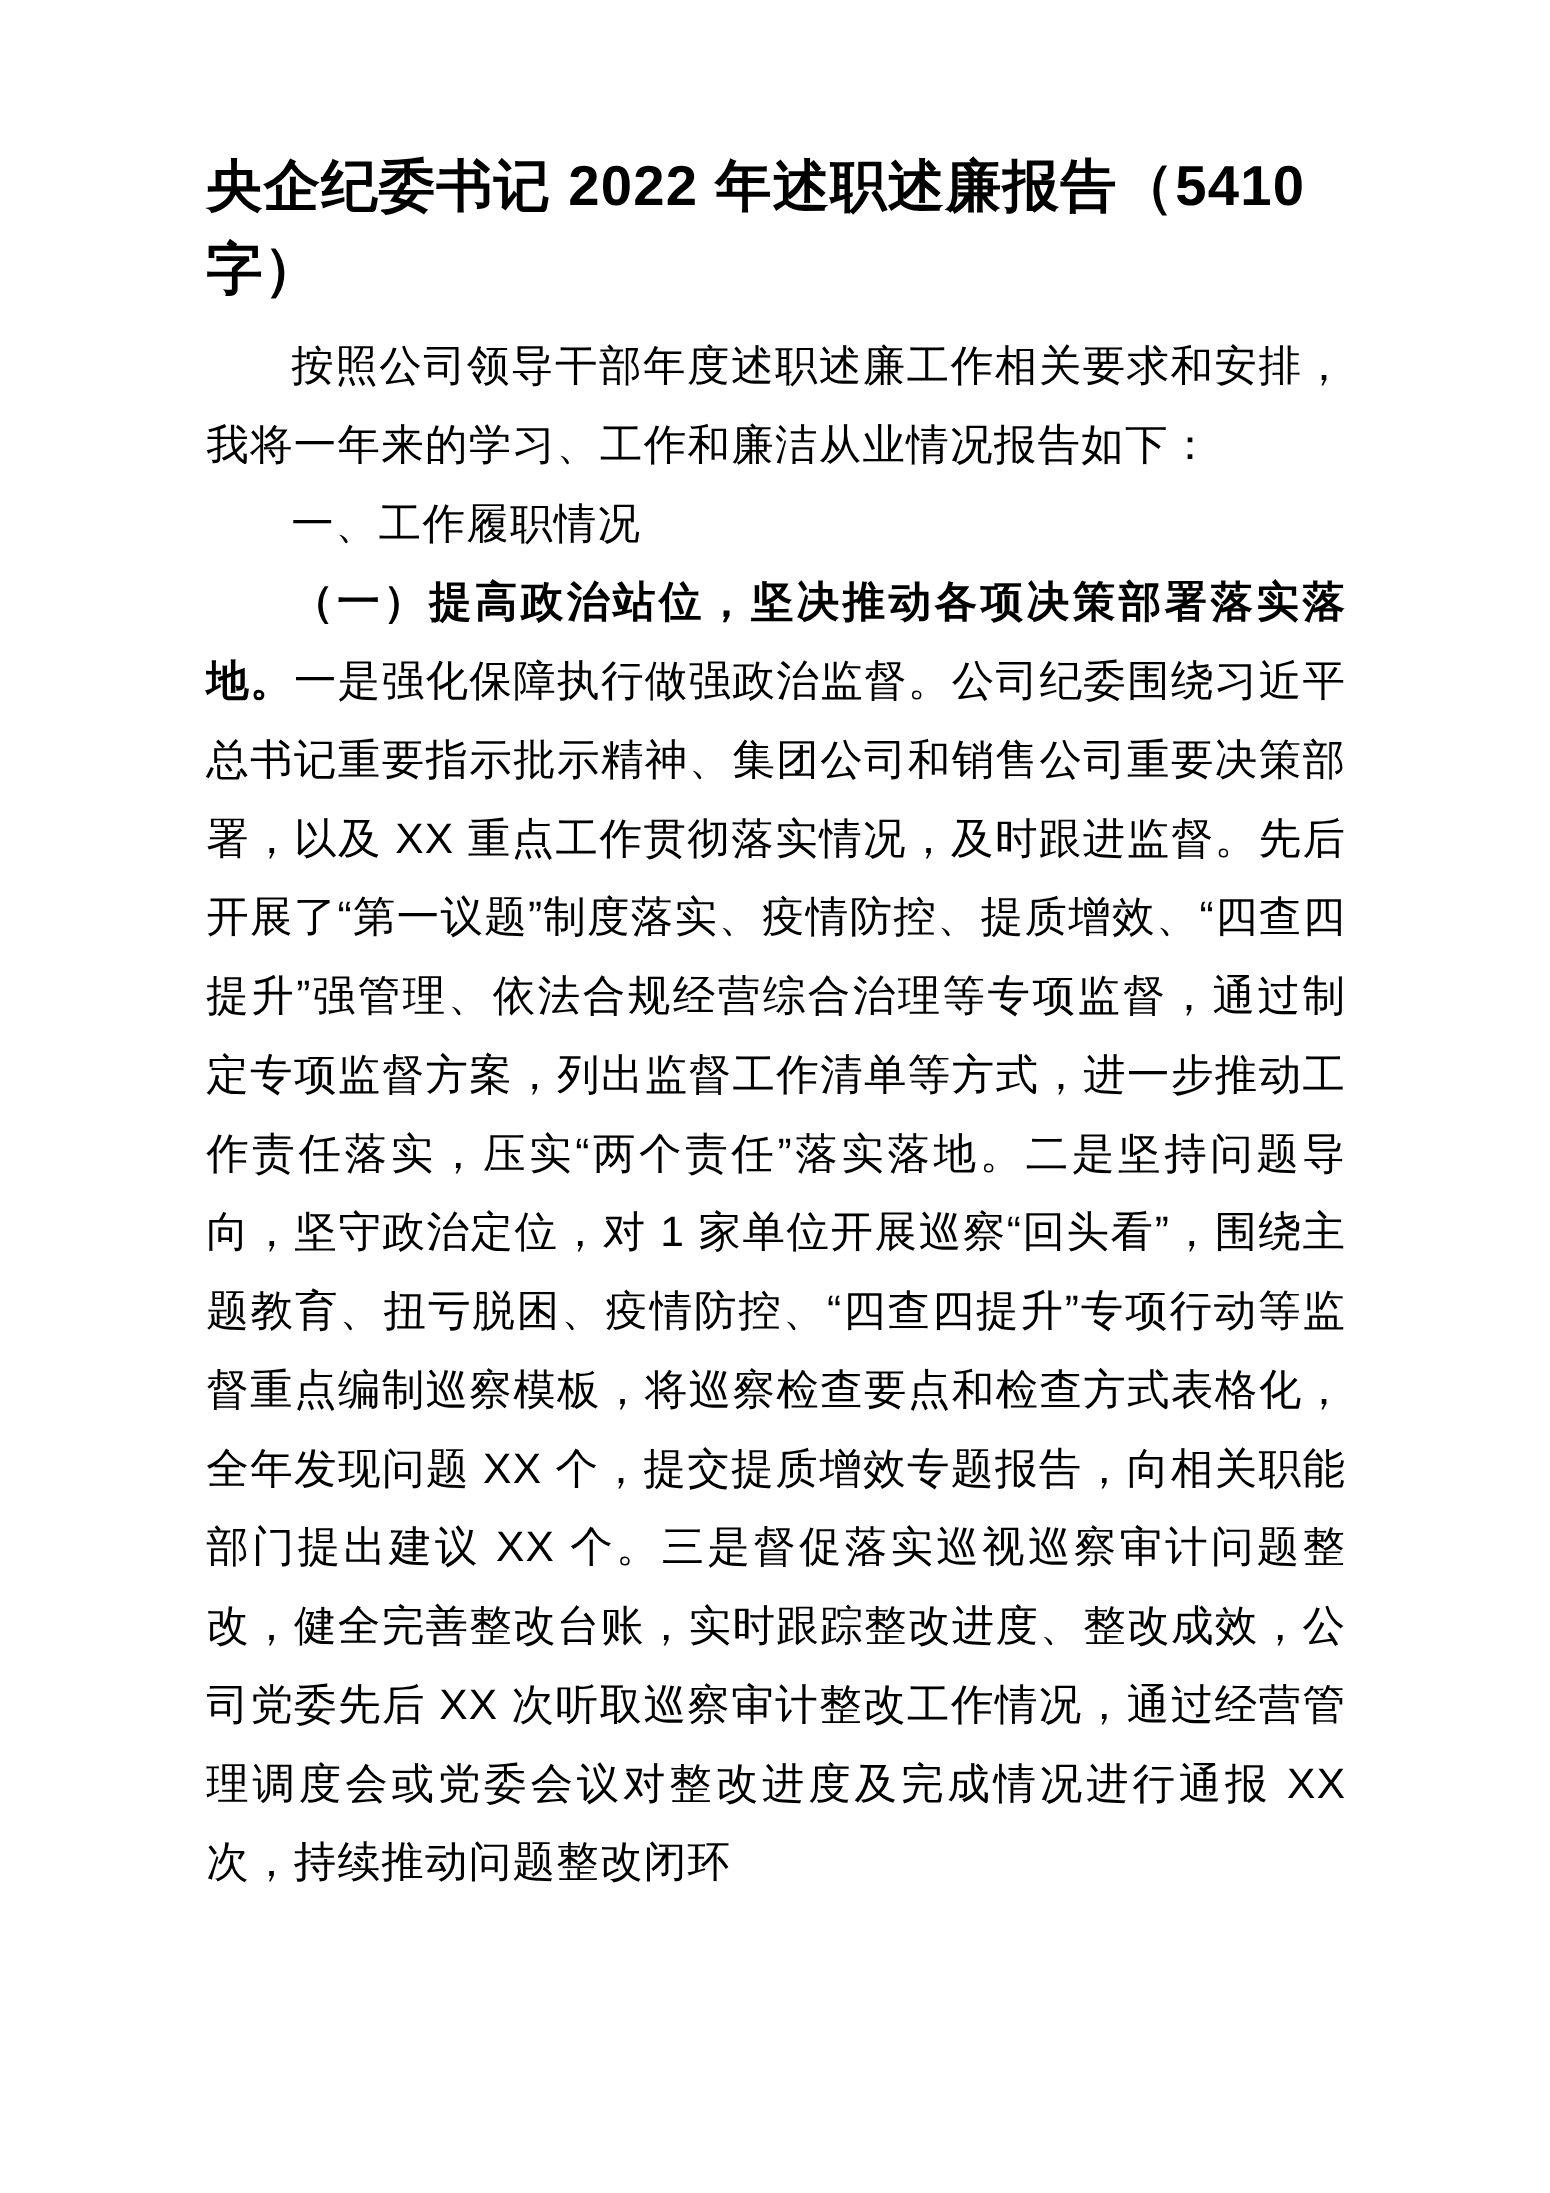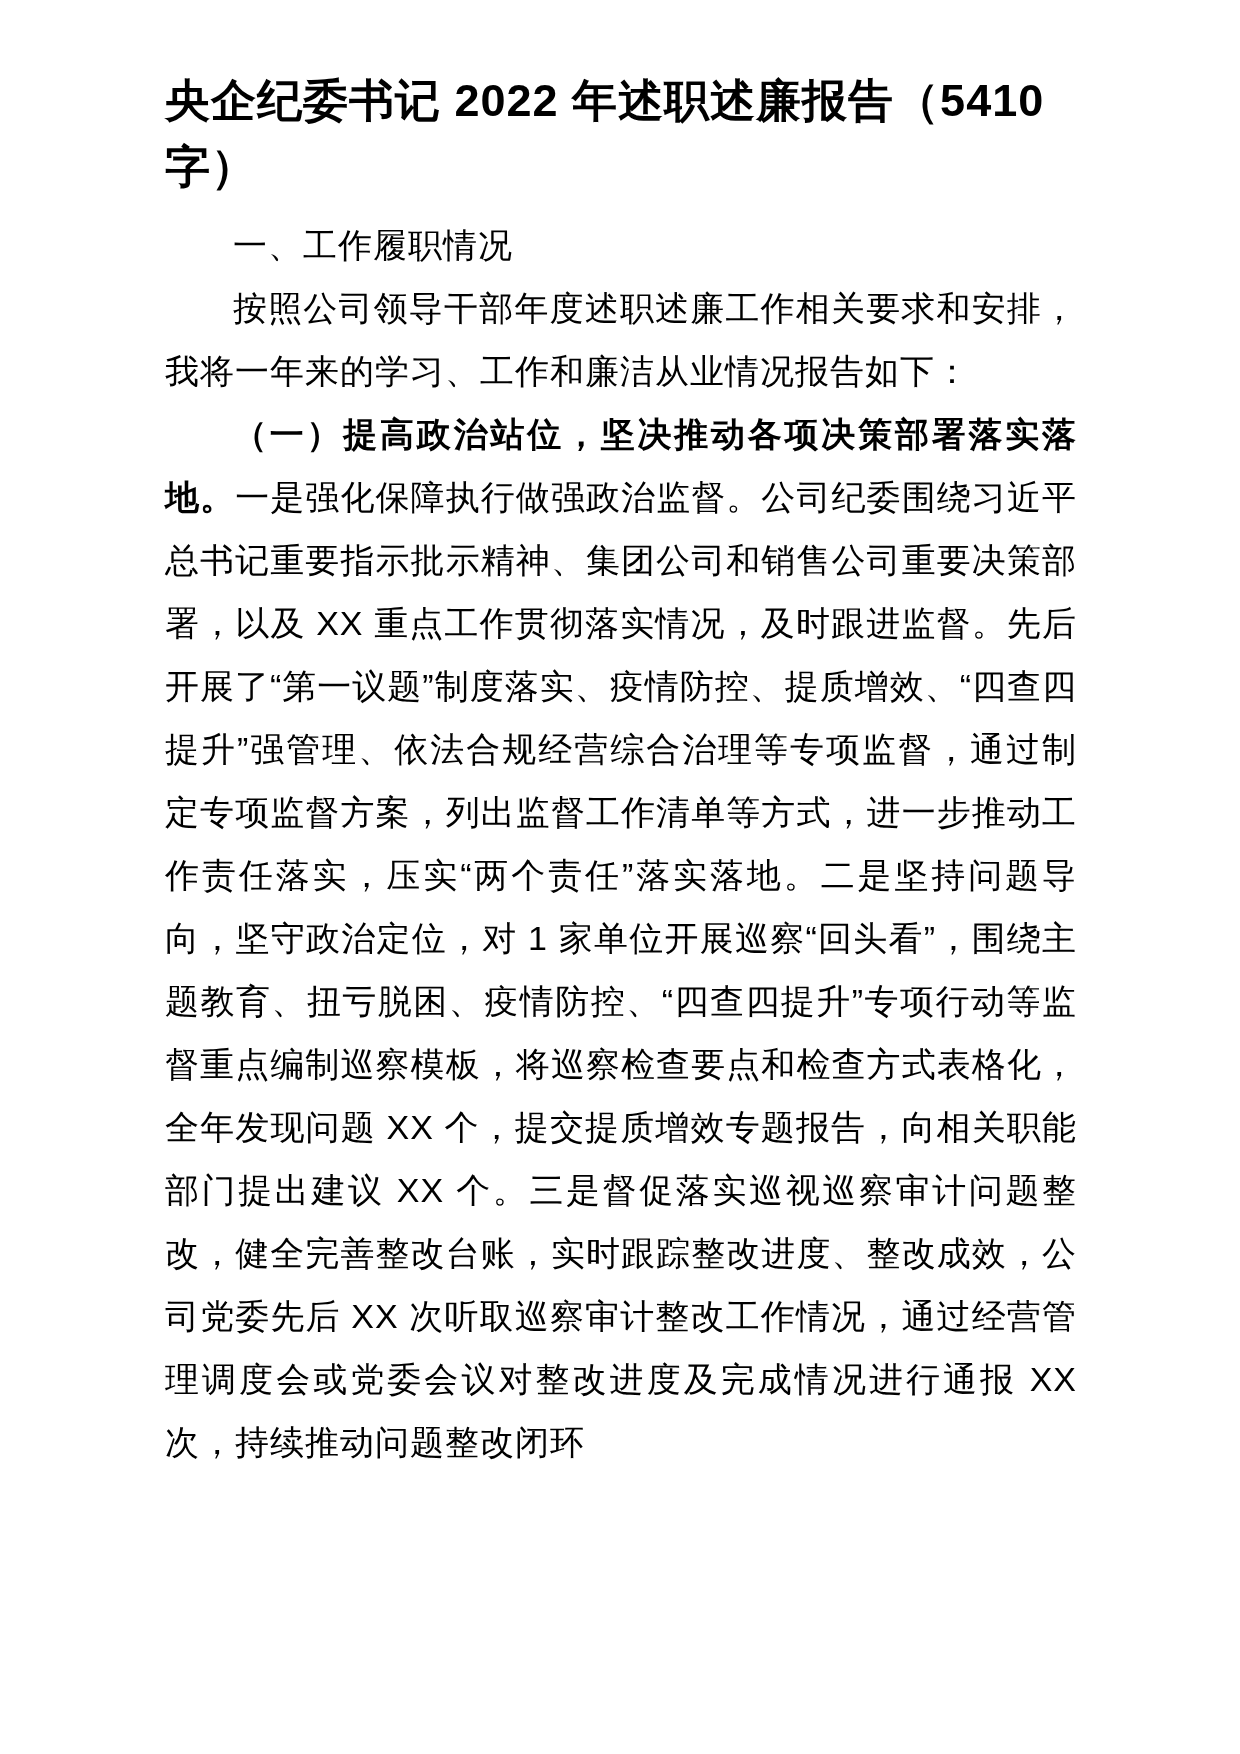--- a/index.html
+++ b/index.html
@@ -12,21 +12,21 @@
     height: 1754px;
     font-family: "Liberation Sans", "DejaVu Sans", sans-serif;
     color: #000000;
     overflow: hidden;
   }
   .page {
     box-sizing: border-box;
     width: 1240px;
     height: 1754px;
     background: #ffffff;
-    padding: 68px 163px 0 165px;
+    padding: 116px 163px 0 165px;
   }
   .doc-title {
     margin: 0 0 14px 0;
     font-size: 45px;
     font-weight: 700;
     line-height: 66px;
     letter-spacing: 1px;
     text-align: left;
     color: #000000;
   }
@@ -45,19 +45,19 @@
     font-weight: 700;
   }
 </style>
 </head>
 <body>
 
 <div class="page">
 
   <h1 class="doc-title">央企纪委书记 2022 年述职述廉报告（5410 字）</h1>
 
+  <p class="para">按照公司领导干部年度述职述廉工作相关要求和安排，我将一年来的学习、工作和廉洁从业情况报告如下：</p>
+
   <p class="para">一、工作履职情况</p>
-
-  <p class="para">按照公司领导干部年度述职述廉工作相关要求和安排，我将一年来的学习、工作和廉洁从业情况报告如下：</p>
 
   <p class="para"><span class="lead-bold">（一）提高政治站位，坚决推动各项决策部署落实落地。</span><span>一是强化保障执行做强政治监督。公司纪委围绕习近平总书记重要指示批示精神、集团公司和销售公司重要决策部署，以及 XX 重点工作贯彻落实情况，及时跟进监督。先后开展了“第一议题”制度落实、疫情防控、提质增效、“四查四提升”强管理、依法合规经营综合治理等专项监督，通过制定专项监督方案，列出监督工作清单等方式，进一步推动工作责任落实，压实“两个责任”落实落地。二是坚持问题导向，坚守政治定位，对 1 家单位开展巡察“回头看”，围绕主题教育、扭亏脱困、疫情防控、“四查四提升”专项行动等监督重点编制巡察模板，将巡察检查要点和检查方式表格化，全年发现问题 XX 个，提交提质增效专题报告，向相关职能部门提出建议 XX 个。三是督促落实巡视巡察审计问题整改，健全完善整改台账，实时跟踪整改进度、整改成效，公司党委先后 XX 次听取巡察审计整改工作情况，通过经营管理调度会或党委会议对整改进度及完成情况进行通报 XX 次，持续推动问题整改闭环</span></p>
 
 </div>
 
 </body></html>

